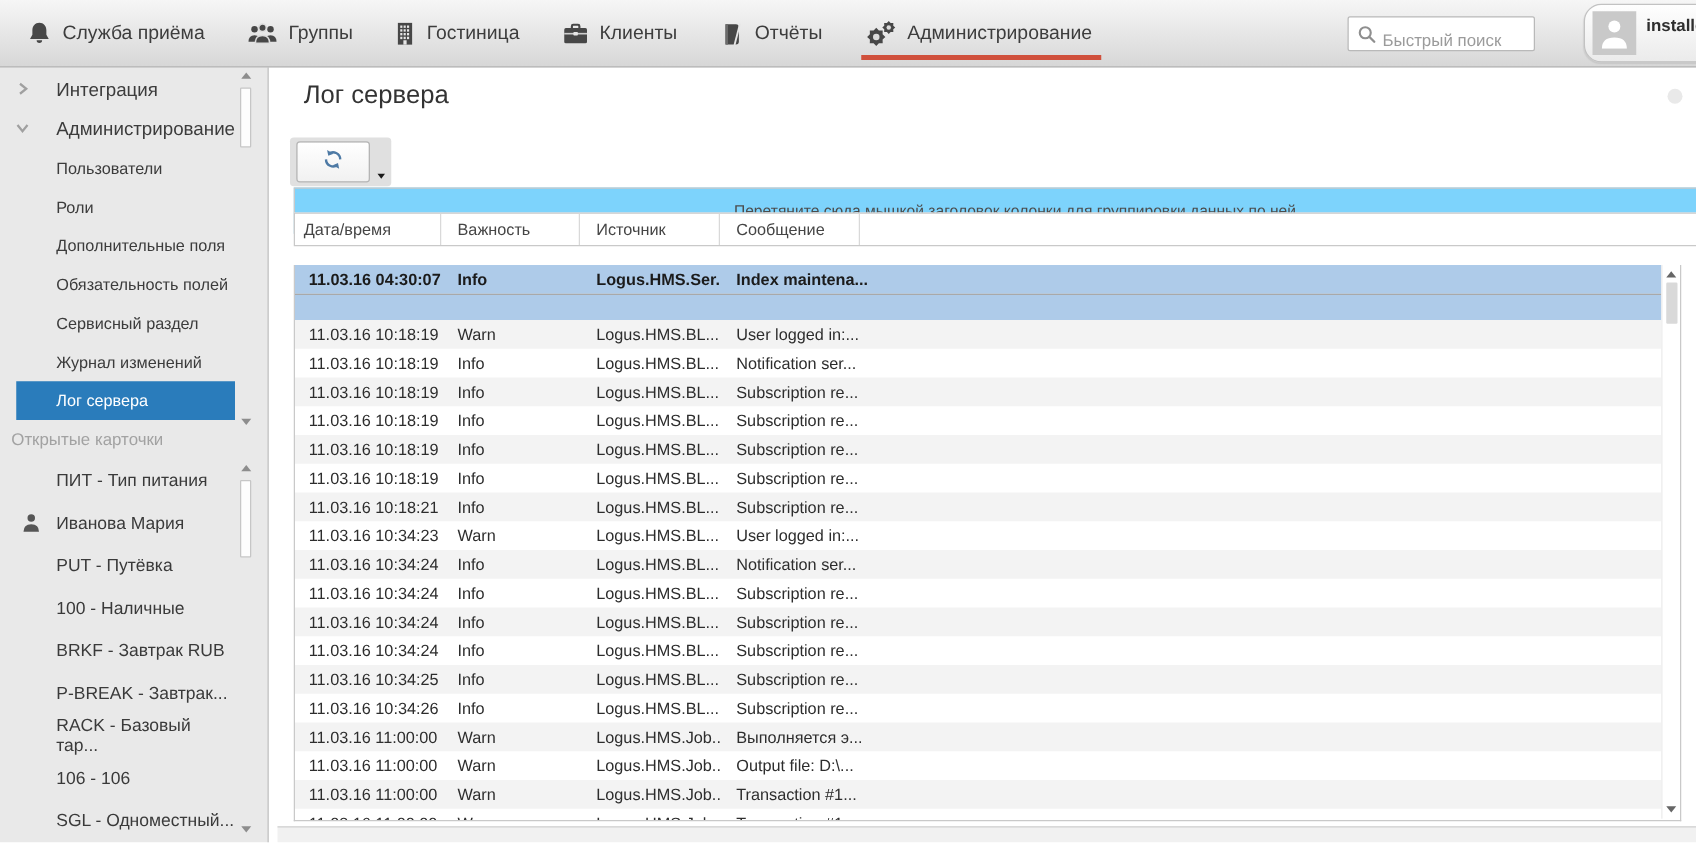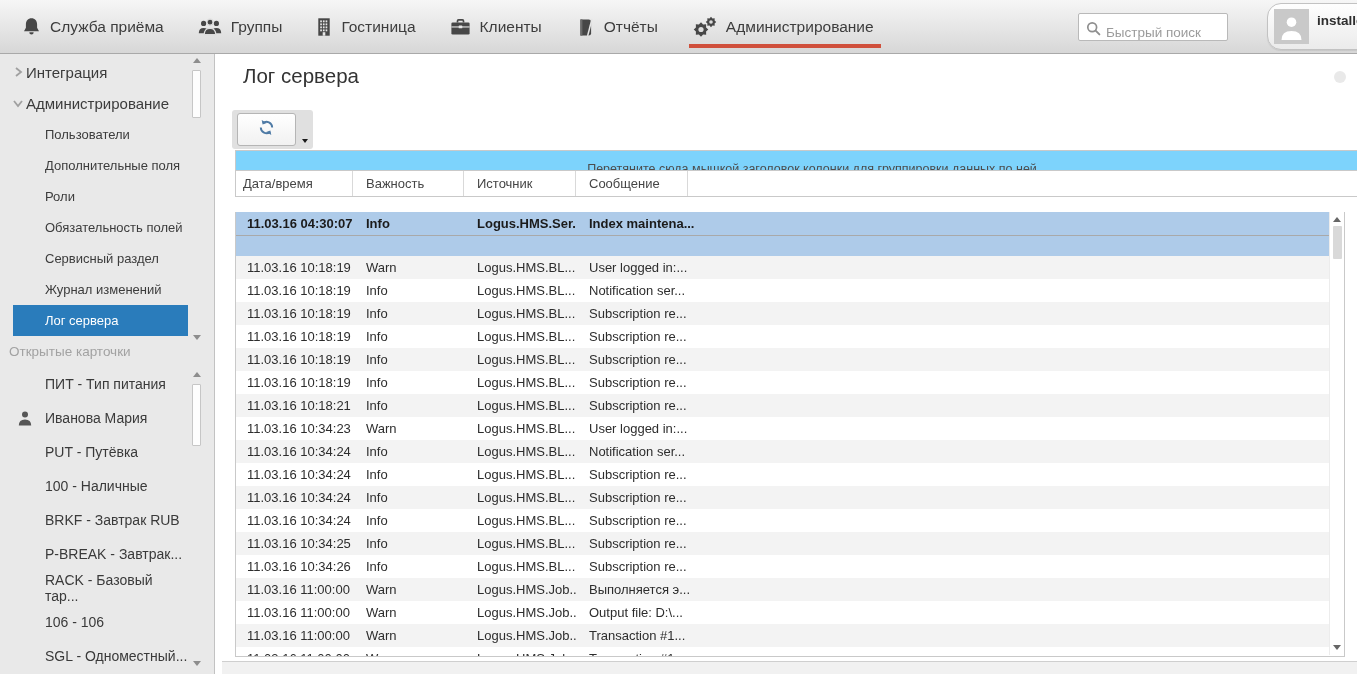--- a/index.html
+++ b/index.html
@@ -24,21 +24,21 @@
   .userbtn{position:absolute;left:1235px;top:3px;width:104px;height:47px;
            background:linear-gradient(#fefefe,#ebebeb);border:1px solid #c2c2c2;border-radius:14px;
            display:flex;padding:5px 6px;gap:8px;cursor:pointer;box-shadow:0 1px 1px rgba(0,0,0,.08);margin-left:32px;}
   .userbtn .avatar{width:35px;height:35px;background:#c9c9c9;flex:none;display:flex;align-items:flex-end;justify-content:center;overflow:hidden;}
   .userbtn .uname{font-weight:bold;font-size:13.5px;color:#2e2e2e;margin-top:4px;}
 
   
   .sidebar{position:absolute;left:0;top:54px;width:215px;height:620px;background:#e9e9e9;border-right:1px solid #c2c2c2;}
   .tree{position:absolute;left:0;top:3px;width:188px;}
   .titem{height:31px;display:flex;align-items:center;cursor:pointer;color:#3c3c3c;}
-  .titem.group{padding-left:12px;gap:2px;font-size:15px;}
+  .titem.group{padding-left:12px;gap:21px;font-size:15px;}
   .titem.child{padding-left:45px;font-size:13px;}
   .titem.selected{margin-left:13px;background:var(--sel);color:#fff;padding-left:32px;}
   .cards-header{position:absolute;left:9px;top:290px;font-size:13.5px;color:#a2a2a2;}
   .cards{position:absolute;left:0;top:313px;width:188px;}
   .citem{position:relative;height:34px;display:flex;align-items:center;padding-left:45px;font-size:14px;color:#3a3a3a;cursor:pointer;}
   .citem .picon{position:absolute;left:17px;top:9px;}
 
   .vscroll{position:absolute;width:12px;}
   .vscroll .sarrow{position:absolute;left:2px;width:0;height:0;border-left:4px solid transparent;border-right:4px solid transparent;cursor:pointer;}
   .vscroll .up{top:0;border-bottom:5px solid #8d8d8d;}
@@ -206,24 +206,24 @@
       <div class="titem group">
         <span><svg width="12" height="12" viewBox="0 0 12 12">
             <polyline points="2,4 6,9 10,4" fill="none" stroke="#a0a0a0" stroke-width="1.8"></polyline>
           </svg></span>
         <span>Администрирование</span>
       </div>
       <div class="titem child">
         <span>Пользователи</span>
       </div>
       <div class="titem child">
+        <span>Роли</span>
+      </div>
+      <div class="titem child">
         <span>Дополнительные поля</span>
-      </div>
-      <div class="titem child">
-        <span>Роли</span>
       </div>
       <div class="titem child">
         <span>Обязательность полей</span>
       </div>
       <div class="titem child">
         <span>Сервисный раздел</span>
       </div>
       <div class="titem child">
         <span>Журнал изменений</span>
       </div>

